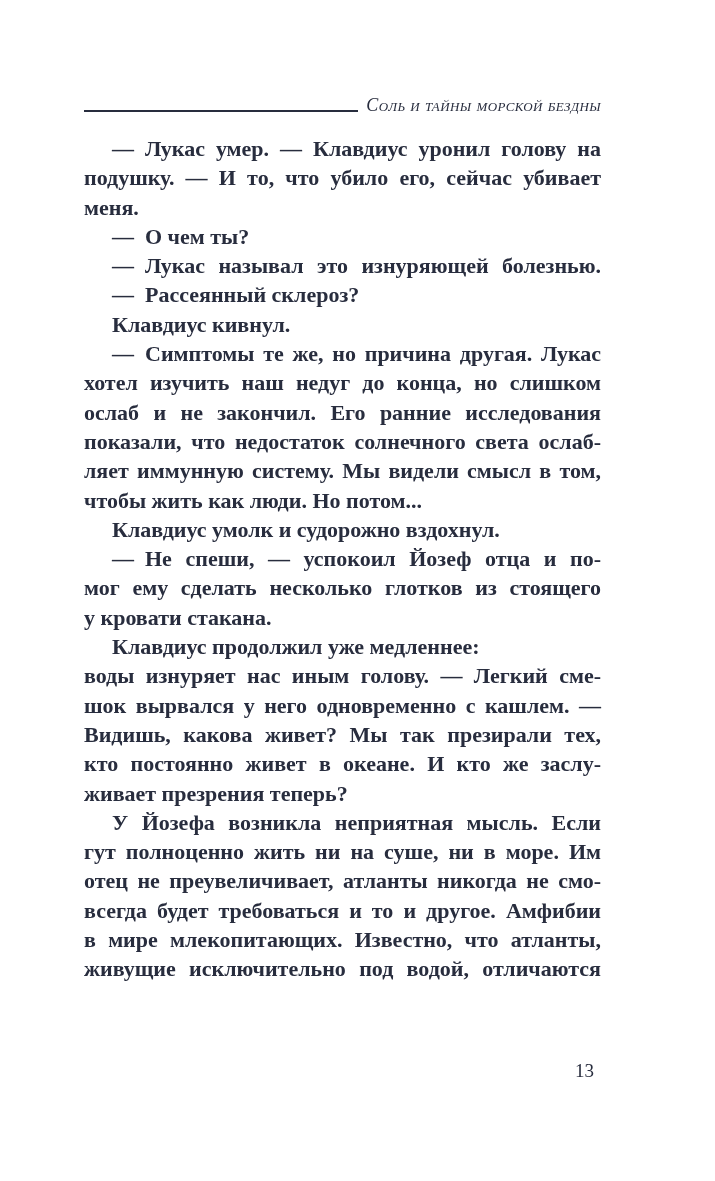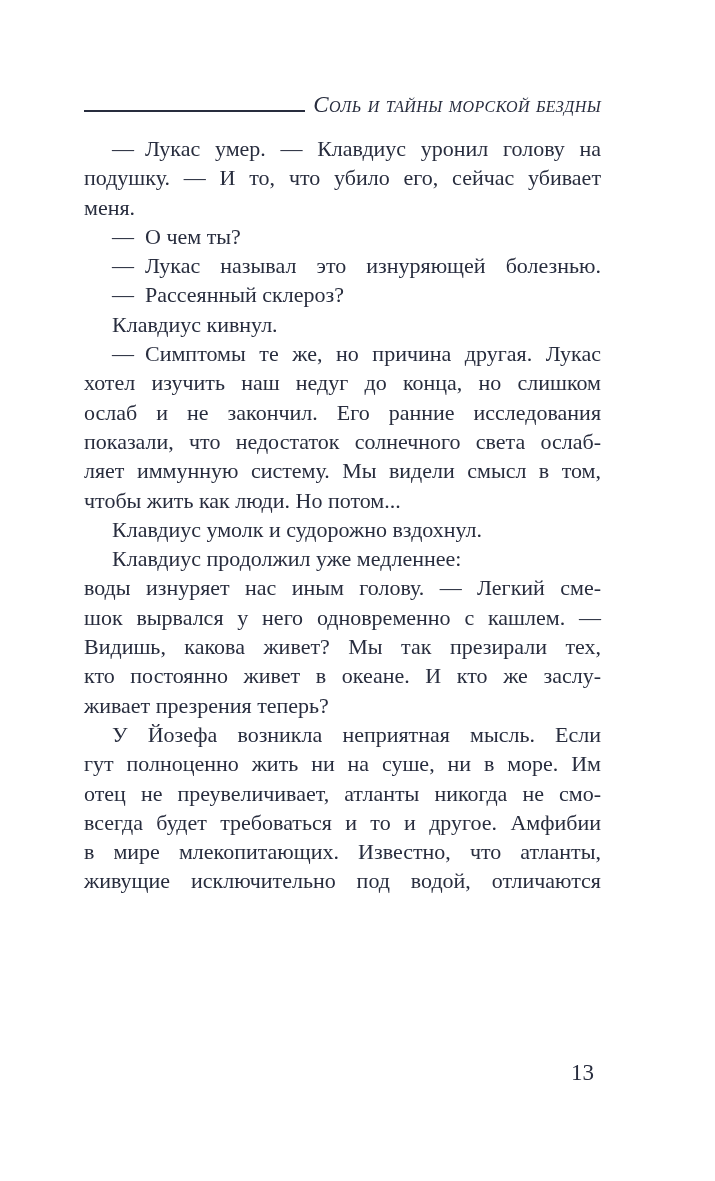--- a/index.html
+++ b/index.html
@@ -21,41 +21,42 @@
     display:flex;align-items:flex-end;
   }
   .header-rule{
     flex:1;height:2px;background:var(--text);
     margin-bottom:4px;margin-right:8px;
   }
   .header-title{
     white-space:nowrap;
     font-style:italic;
     font-variant:small-caps;
-    font-size:23px;
+    font-size:18px;
     letter-spacing:0.4px;
     line-height:22px;
   }
   .page-body{
     position:absolute;left:84px;top:134px;width:517px;
     font-size:22px;
     line-height:29.3px;
+    font-weight:bold;
   }
   .para{margin:0;padding:0;}
   .line{
     text-align:justify;
     text-align-last:justify;
     white-space:normal;
   }
   .line.first{text-indent:28px;}
   .line.last{text-align-last:left;}
   .page-number{
     position:absolute;left:84px;top:1060px;width:517px;
     text-align:right;
-    font-size:23px;
+    font-size:19px;
     padding-right:7px;
     box-sizing:border-box;
   }
 </style>
 </head>
 <body>
 
 <div class="page">
 
   <div class="running-header">
@@ -86,20 +87,25 @@
         <div class="line">хотел изучить наш недуг до конца, но слишком</div>
         <div class="line">ослаб и не закончил. Его ранние исследования</div>
         <div class="line">показали, что недостаток солнечного света ослаб-</div>
         <div class="line">ляет иммунную систему. Мы видели смысл в том,</div>
         <div class="line last">чтобы жить как люди. Но потом...</div>
       </div>
       <div class="para">
         <div class="line first last">Клавдиус умолк и судорожно вздохнул.</div>
       </div>
       <div class="para">
+        <div class="line first">— Не спеши, — успокоил Йозеф отца и по-</div>
+        <div class="line">мог ему сделать несколько глотков из стоящего</div>
+        <div class="line last">у кровати стакана.</div>
+      </div>
+      <div class="para">
         <div class="line first last">Клавдиус продолжил уже медленнее:</div>
       </div>
       <div class="para">
         <div class="line">воды изнуряет нас иным голову. — Легкий сме-</div>
         <div class="line">шок вырвался у него одновременно с кашлем. —</div>
         <div class="line">Видишь, какова живет? Мы так презирали тех,</div>
         <div class="line">кто постоянно живет в океане. И кто же заслу-</div>
         <div class="line last">живает презрения теперь?</div>
       </div>
       <div class="para">

